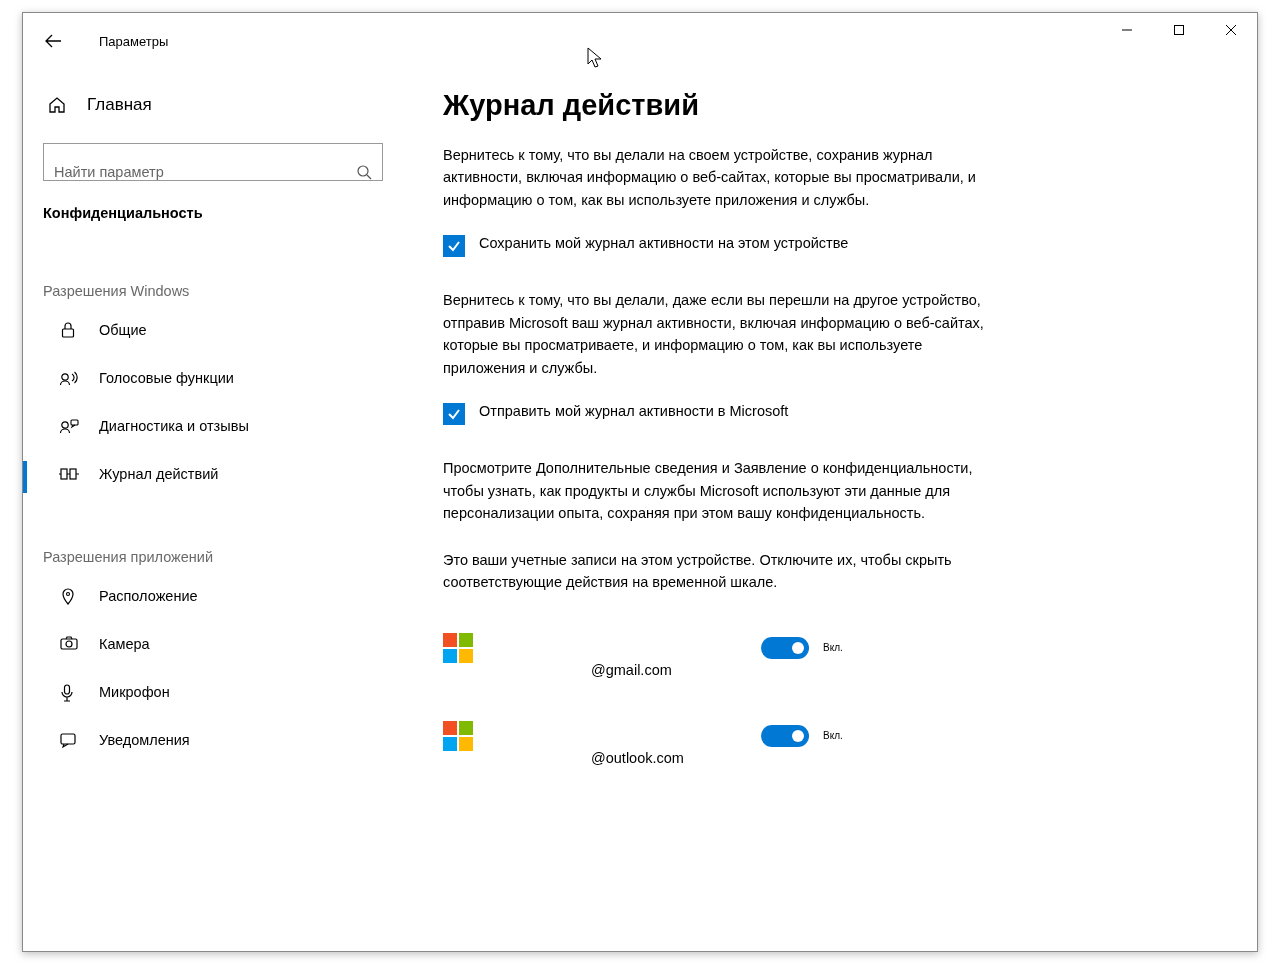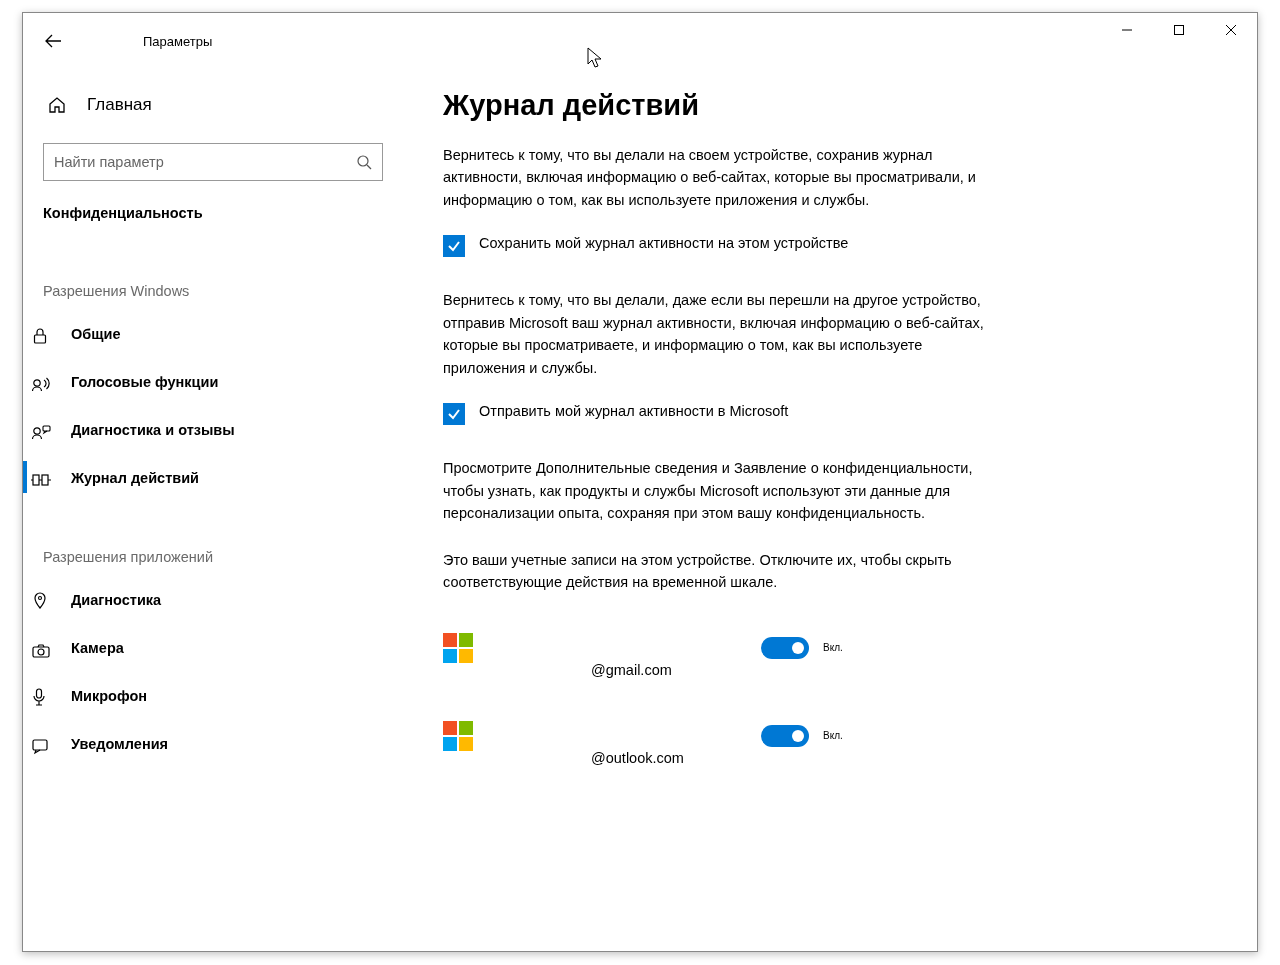--- a/index.html
+++ b/index.html
@@ -22,21 +22,20 @@
     display: flex;
     flex-direction: column;
     position: relative;
   }
   .titlebar {
     height: 48px;
     display: flex;
     align-items: center;
     padding: 8px 8px 0 18px;
     position: relative;
-    gap: 44px;
   }
   .back-btn {
     width: 24px; height: 24px;
     display: flex; align-items: center; justify-content: center;
     margin-right: 34px;
   }
   .title { font-size: 13px; }
   .win-controls {
     position: absolute;
     right: 0; top: 0;
@@ -70,45 +69,44 @@
   }
   .home-row .icon { width: 22px; margin-right: 18px; }
   .home-row .lbl { font-size: 17px; }
   .search-wrap {
     margin: 14px 20px 18px 20px;
   }
   .search {
     width: 340px; height: 38px;
     border: 1px solid #999;
     background: #fff;
-    display: flex; align-items: center;
+    display: flex; align-items: flex-end;
     padding: 0 10px 0 10px;
     font-size: 14.5px;
     color: #666;
     position: relative;
   }
   .search .mag { position: absolute; right: 10px; }
   .category {
     font-weight: 600;
     font-size: 14.5px;
     padding: 6px 20px 14px 20px;
   }
   .group-head {
     color: #6a6a6a;
     font-size: 14.5px;
     padding: 48px 20px 10px 20px;
   }
   .nav-item {
     display: flex;
-    align-items: flex-end;
-    padding: 12px 20px 12px 8px;
+    align-items: flex-start;
+    padding: 12px 20px 12px 36px;
     min-height: 48px;
     position: relative;
     line-height: 1.35;
-    font-weight: bold;
   }
   .nav-item .icon { width: 22px; margin-right: 18px; flex-shrink: 0; }
   .nav-item .lbl { font-size: 14.5px; }
   .nav-item.active::before {
     content: "";
     position: absolute;
     left: 0; top: 8px; bottom: 8px;
     width: 4px; background: #0078d4;
   }
   .content {
@@ -289,21 +287,21 @@
 
       <div class="group-head">Разрешения приложений</div>
 
       <div class="nav-item">
         <span class="icon">
           <svg width="18" height="20" viewBox="0 0 18 20">
               <path d="M9 2 a5 5 0 0 1 5 5 c0 4 -5 10 -5 10 s-5 -6 -5 -10 a5 5 0 0 1 5 -5 Z" stroke="#000" stroke-width="1.2" fill="none"></path>
               <circle cx="9" cy="7" r="1.5" stroke="#000" stroke-width="1.1" fill="none"></circle>
             </svg>
         </span>
-        <span class="lbl">Диагностика</span>
+        <span class="lbl">Расположение</span>
       </div>
 
       <div class="nav-item">
         <span class="icon">
           <svg width="20" height="16" viewBox="0 0 20 16">
               <rect x="2" y="4" width="16" height="10" rx="1.5" stroke="#000" stroke-width="1.2" fill="none"></rect>
               <path d="M7 4 L8 2 H12 L13 4" stroke="#000" stroke-width="1.2" fill="none"></path>
               <circle cx="10" cy="9" r="3" stroke="#000" stroke-width="1.2" fill="none"></circle>
             </svg>
         </span>

